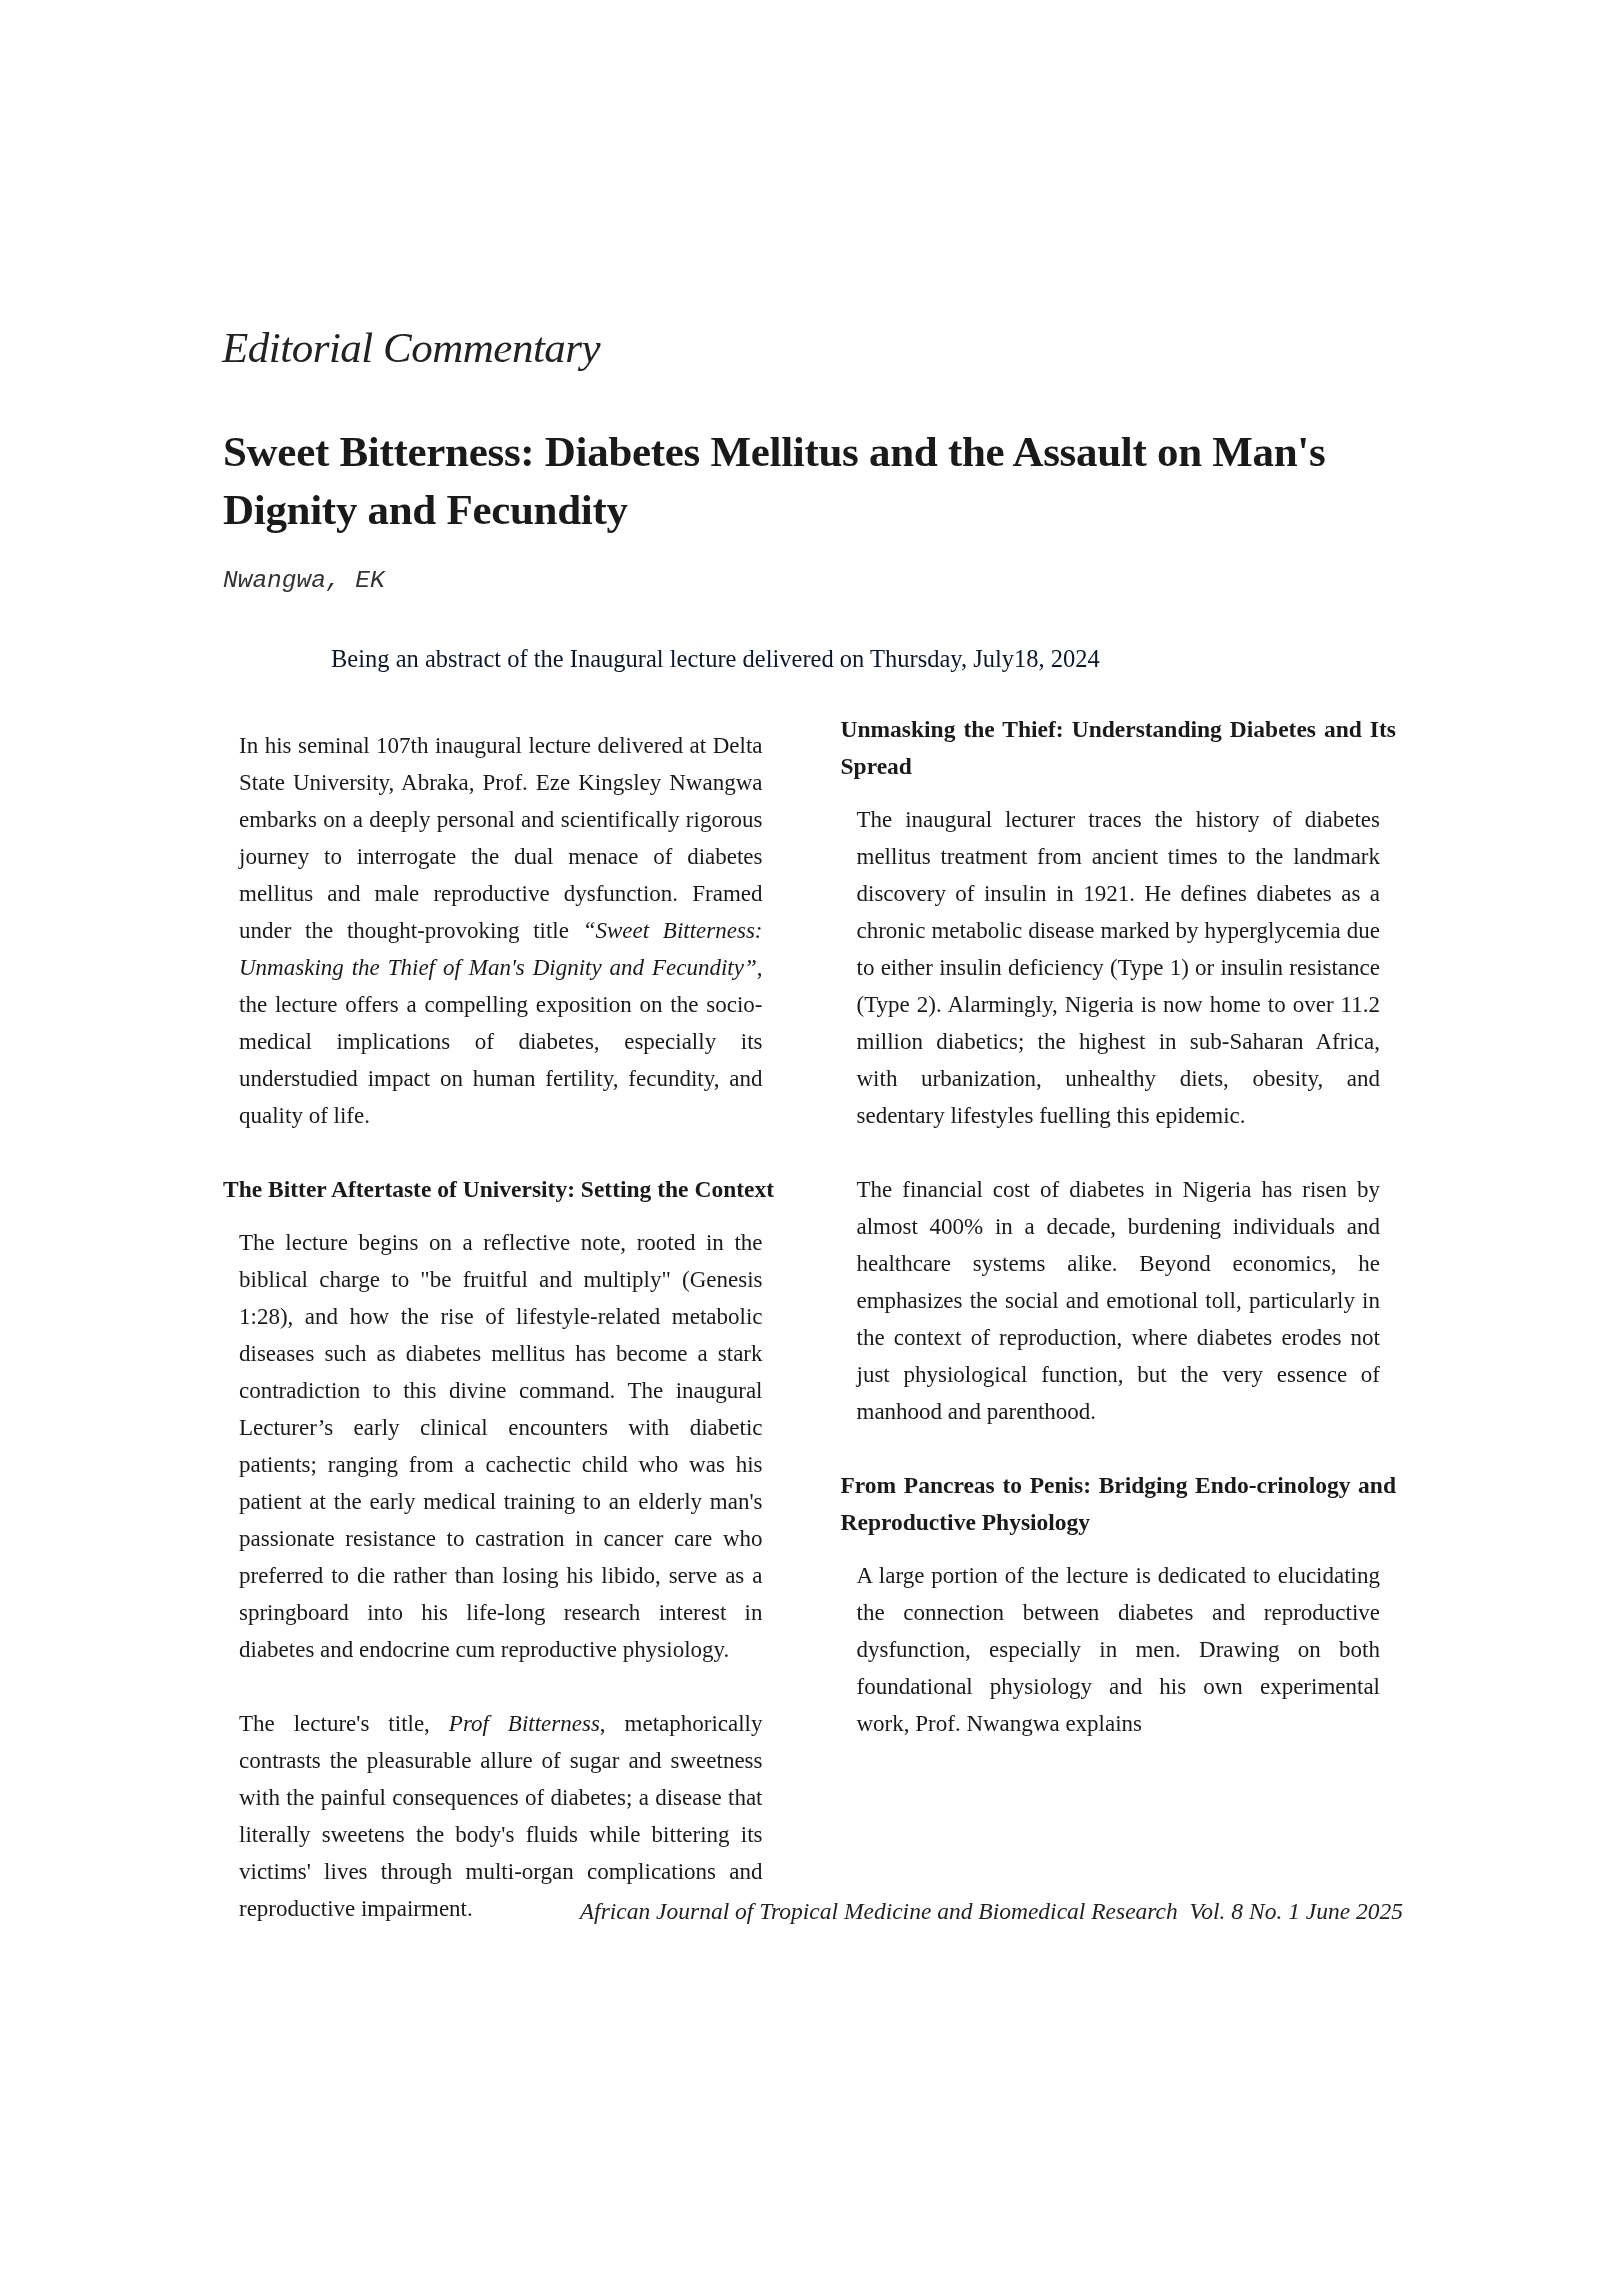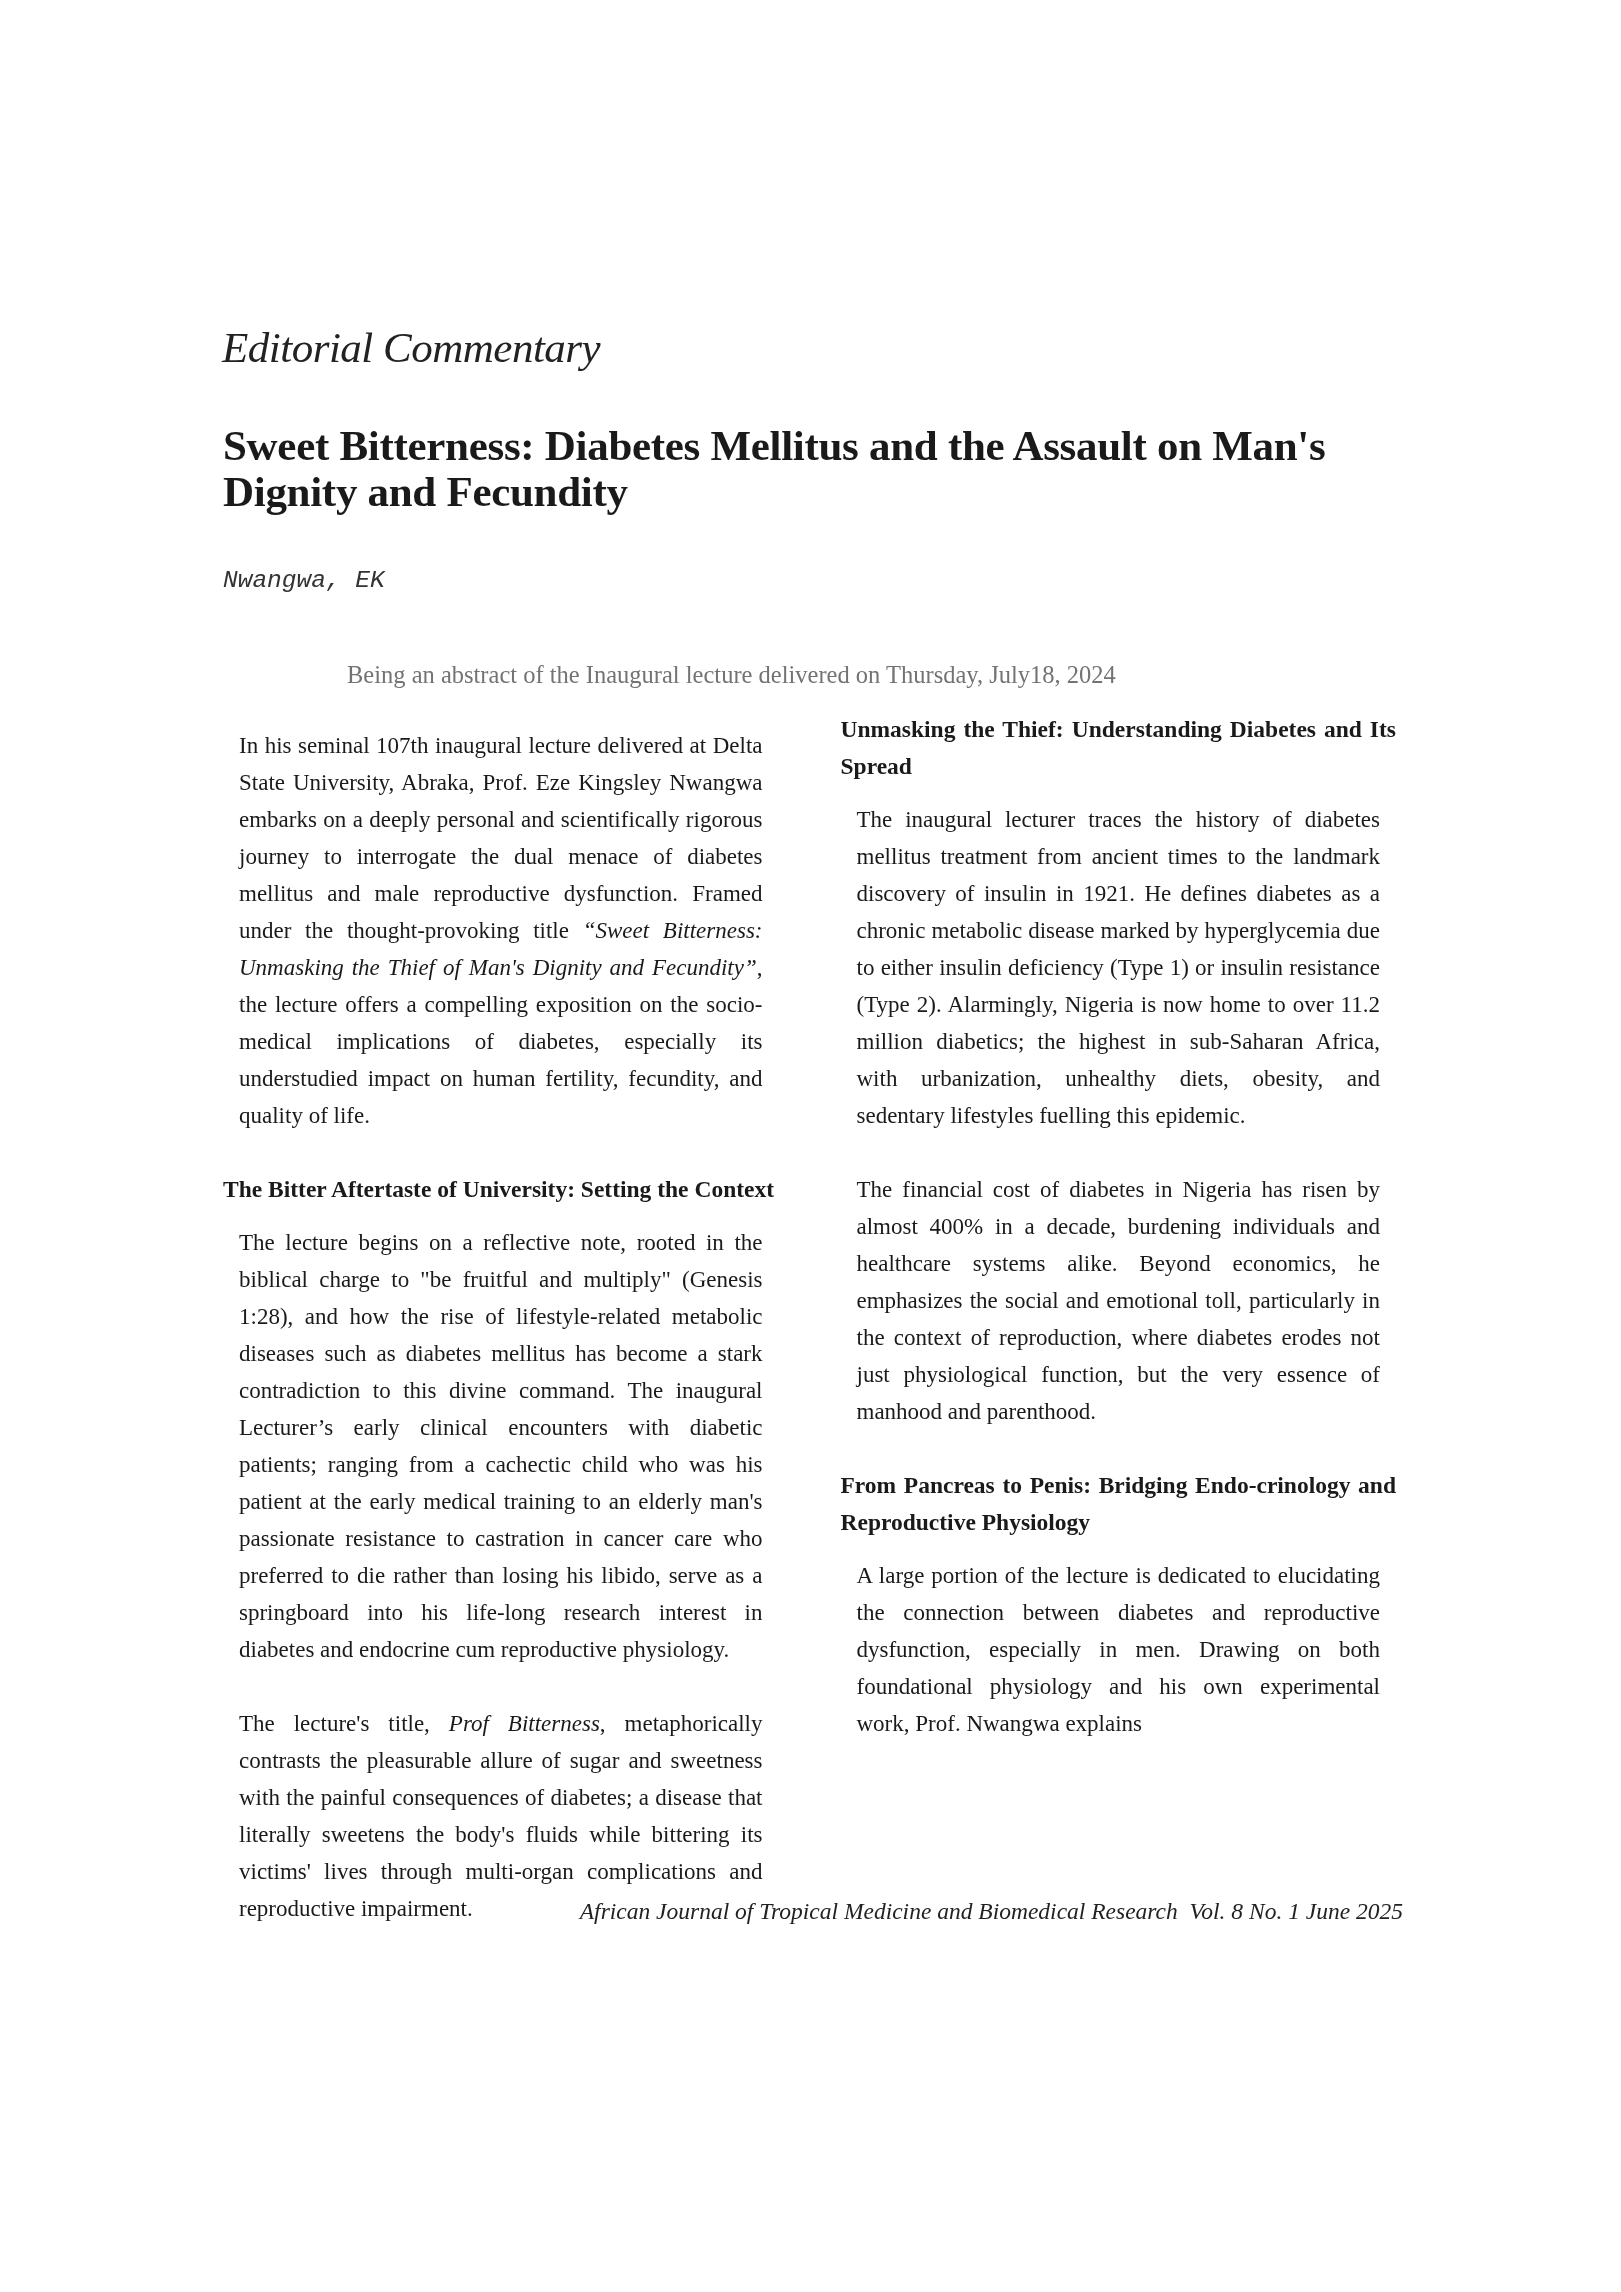--- a/index.html
+++ b/index.html
@@ -7,30 +7,30 @@
     width: 1621px; height: 2293px; position: relative; overflow: hidden;
     font-family: "Liberation Serif", "DejaVu Serif", serif; color: #1a1a1a;
   }
   .section-label {
     position: absolute; left: 222px; top: 323px;
     font-style: italic; font-size: 43px; letter-spacing: -0.5px; color: #222;
     margin: 0; font-weight: normal; text-align: right;
   }
   .title {
     position: absolute; left: 223px; top: 423px; width: 1196px;
-    font-size: 43px; font-weight: bold; line-height: 46px; margin: 0; color: #1a1a1a;
+    font-size: 43px; font-weight: bold; line-height: 58px; margin: 0; color: #1a1a1a;
     letter-spacing: -0.3px;
   }
   .author {
     position: absolute; left: 223px; top: 567px;
     font-style: italic; font-size: 24.5px; color: #333; margin: 0; font-family: Liberation Mono, monospace;
   }
   .abstract-note {
     position: absolute; left: 331px; top: 645px;
-    font-size: 24.5px; color: #737373; margin: 16px;
+    font-size: 24.5px; color: #0f172a; margin: 0;
   }
   em { font-style: italic; }
   .footer {
     position: absolute; right: 218px; top: 1898px;
     font-style: italic; font-size: 23.5px; color: #222; margin: 0;
   }
 </style>
 </head>
 <body>
 

